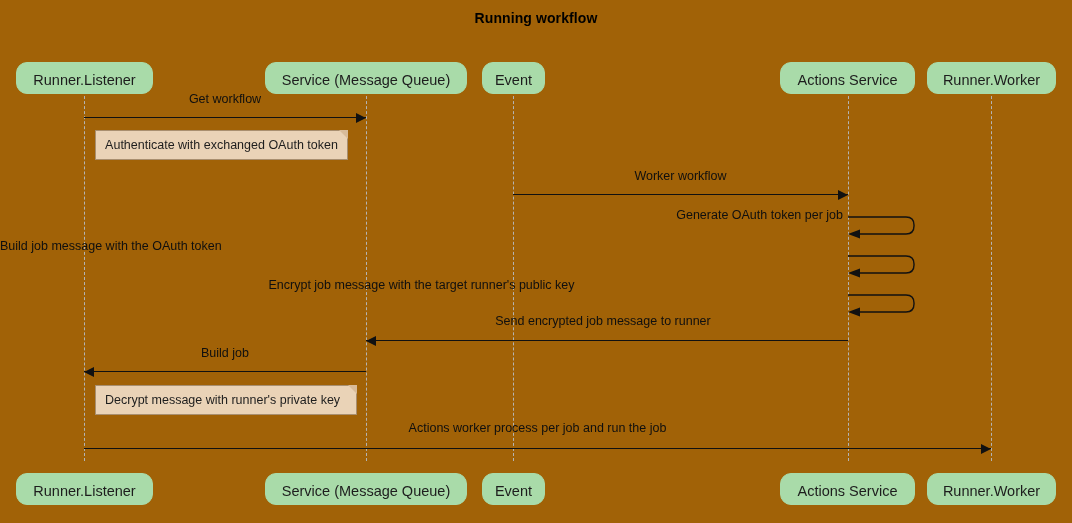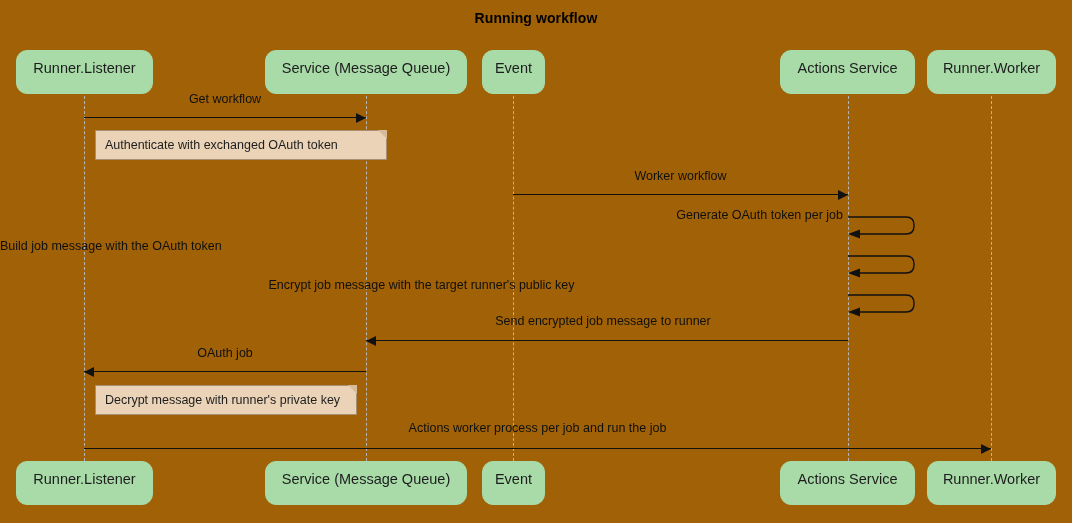--- a/index.html
+++ b/index.html
@@ -36,27 +36,28 @@
     width: 0;
     border-left: 1px dashed #b4b4b4;
   }
   
   .participant {
     position: absolute;
     box-sizing: border-box;
     background: #a9dba9;
     border: 1px solid #a9dba9;
     border-radius: 11px;
-    height: 44px;
+    height: 32px;
     line-height: 34px;
     text-align: center;
     font-size: 14.5px;
     color: #1d1d1d;
     white-space: nowrap;
     overflow: hidden;
+    margin-top: 12px;
   }
   
   .note {
     position: absolute;
     box-sizing: border-box;
     background: #ead3b7;
     border: 1px solid #a98f6f;
     height: 30px;
     font-size: 12.5px;
     color: #1d1d1d;
@@ -153,27 +154,27 @@
           <path d="M 0 1 H 58 Q 66 1 66 9 V 10 Q 66 18 58 18 H 11" fill="none" stroke="#111111" stroke-width="1.4"></path>
           <path d="M 0 18 L 12 13.4 L 12 22.6 Z" fill="#111111"></path>
         </svg>
       </div>
       <div class="msg-label" style="left: 0px; width: 848px; text-align: center; padding-right: 5px; box-sizing: border-box; top: 278px;">Encrypt job message with the target runner's public key</div>
       <div class="msg-line" style="left: 366px; top: 340px; width: 482px;"></div>
       <div class="arrow-head left" style="top: 335.7px; left: 366px;"></div>
       <div class="msg-label" style="left: 362px; width: 482px; top: 314px;">Send encrypted job message to runner</div>
       <div class="msg-line" style="left: 84px; top: 371px; width: 282px;"></div>
       <div class="arrow-head left" style="top: 366.7px; left: 84px;"></div>
-      <div class="msg-label" style="left: 84px; width: 282px; top: 346px;">OAuth job</div>
+      <div class="msg-label" style="left: 84px; width: 282px; top: 346px;">Build job</div>
       <div class="msg-line" style="left: 84px; top: 448px; width: 907px;"></div>
       <div class="arrow-head right" style="top: 443.7px; left: 981px;"></div>
       <div class="msg-label" style="left: 84px; width: 907px; top: 421px;">Actions worker process per job and run the job</div>
     </div>
   <div id="notes-layer">
-      <div class="note" style="left: 95px; top: 130px; width: 292px;">
+      <div class="note" style="left: 95px; top: 130px; width: 253px; text-align: center;">
         <div class="fold-shade"></div>
         <span class="note-text">Authenticate with exchanged OAuth token</span>
       </div>
       <div class="note" style="left: 95px; top: 385px; width: 262px;">
         <div class="fold-shade"></div>
         <span class="note-text">Decrypt message with runner's private key</span>
       </div>
     </div>
   <div id="participants-layer">
       <div class="participant" style="left: 16px; top: 50px; width: 137px;"><span>Runner.Listener</span></div>

